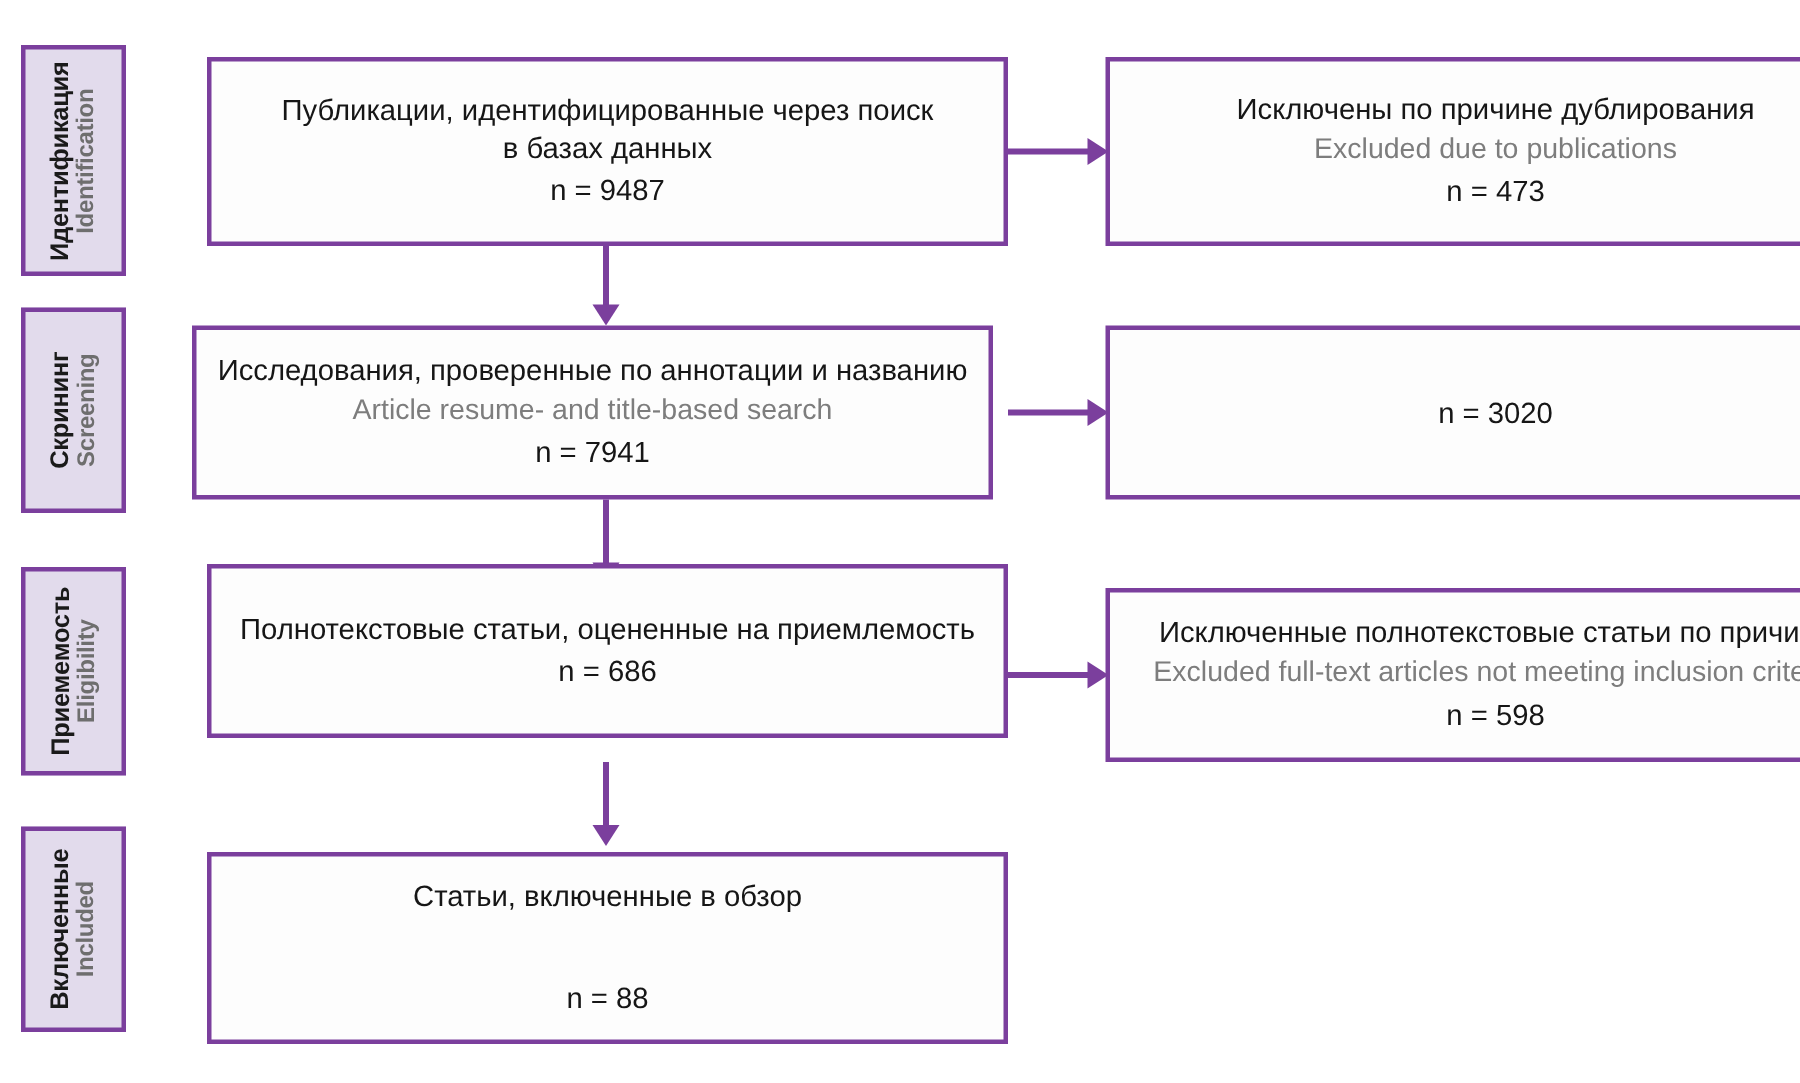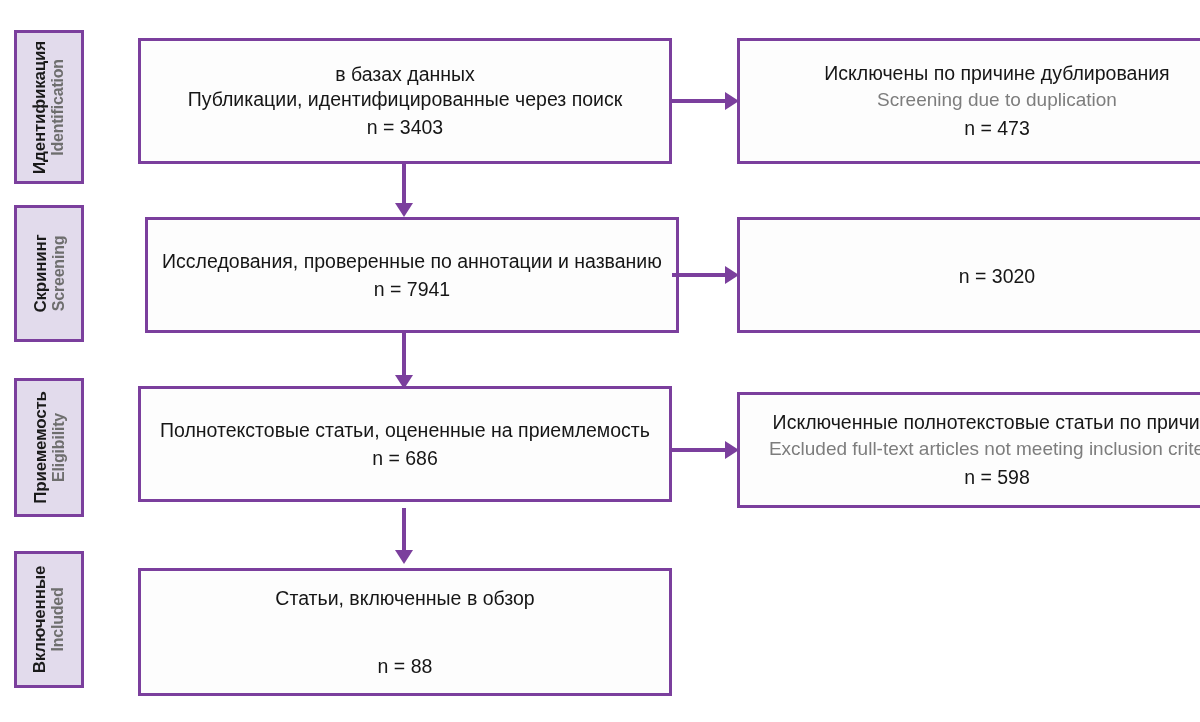--- a/index.html
+++ b/index.html
@@ -140,53 +140,54 @@
   </div>
 
   <div class="stage-label" style="left:14px; top:551px; width:70px; height:137px;">
     <div class="stage-inner">
       <span class="stage-ru">Включенные</span>
       <span class="stage-en">Included</span>
     </div>
   </div>
 
   <div class="flow-box" style="left:138px; top:38px; width:534px; height:126px;">
+    <div class="box-ru">Публикации, идентифицированные через поиск</div>
     <div class="box-ru">в базах данных</div>
-    <div class="box-ru">Публикации, идентифицированные через поиск</div>
-    <div class="box-n">n = 3403</div>
+    <div class="box-n">n = 9487</div>
   </div>
 
   <div class="flow-box" style="left:737px; top:38px; width:520px; height:126px;">
     <div class="box-ru">Исключены по причине дублирования</div>
-    <div class="box-en">Screening due to duplication</div>
+    <div class="box-en">Excluded due to publications</div>
     <div class="box-n">n = 473</div>
   </div>
 
   <div class="h-line" style="left:672px; top:99px; width:57px;"></div>
   <div class="arrow-right" style="left:725px; top:92px;"></div>
 
   <div class="v-line" style="left:402px; top:164px; height:45px;"></div>
   <div class="arrow-down" style="left:395px; top:203px;"></div>
 
-  <div class="flow-box" style="left:145px; top:217px; width:534px; height:116px;text-align:right;">
+  <div class="flow-box" style="left:128px; top:217px; width:534px; height:116px;text-align:right;">
     <div class="box-ru">Исследования, проверенные по аннотации и названию</div>
+    <div class="box-en">Article resume- and title-based search</div>
     <div class="box-n">n = 7941</div>
   </div>
 
   <div class="flow-box" style="left:737px; top:217px; width:520px; height:116px;">
     <div class="box-n">n = 3020</div>
   </div>
 
   <div class="h-line" style="left:672px; top:273px; width:57px;"></div>
   <div class="arrow-right" style="left:725px; top:266px;"></div>
 
   <div class="v-line" style="left:402px; top:333px; height:47px;"></div>
   <div class="arrow-down" style="left:395px; top:375px;"></div>
 
-  <div class="flow-box" style="left:138px; top:386px; width:534px; height:116px;">
+  <div class="flow-box" style="left:138px; top:376px; width:534px; height:116px;">
     <div class="box-ru">Полнотекстовые статьи, оцененные на приемлемость</div>
     <div class="box-n">n = 686</div>
   </div>
 
   <div class="flow-box clip-row" style="left:737px; top:392px; width:520px; height:116px;">
     <div class="box-ru">Исключенные полнотекстовые статьи по причине</div>
     <div class="box-en">Excluded full-text articles not meeting inclusion criteria</div>
     <div class="box-n">n = 598</div>
   </div>
 

